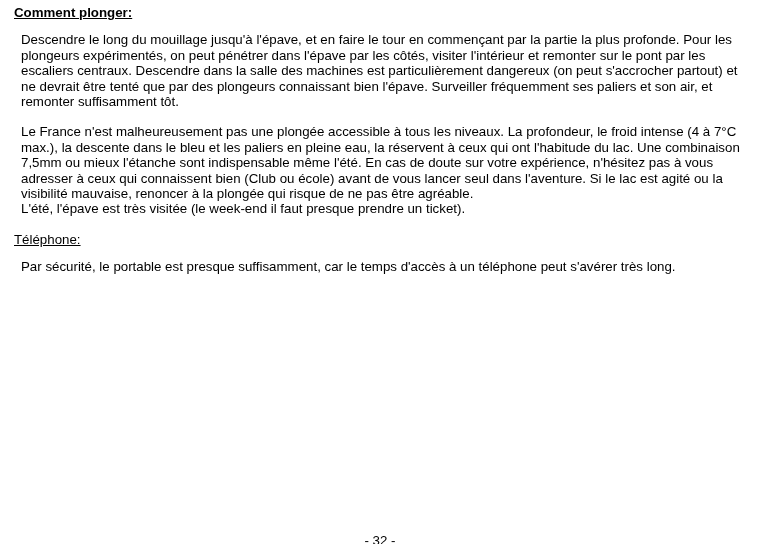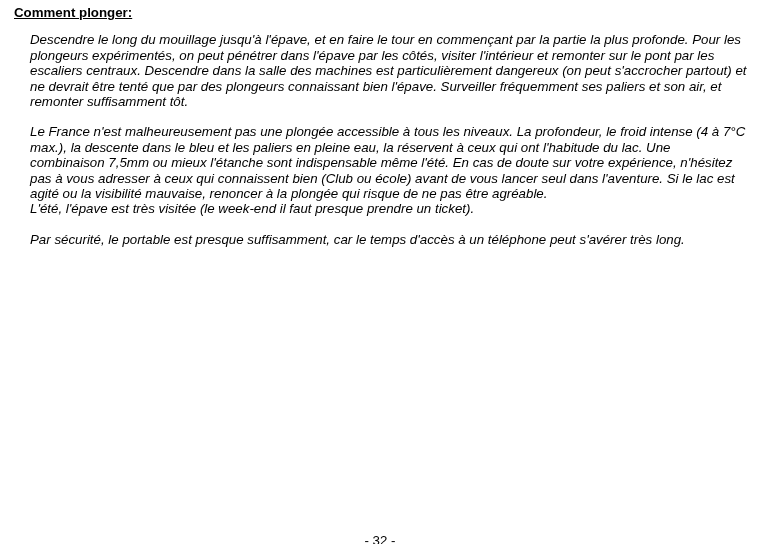--- a/index.html
+++ b/index.html
@@ -25,23 +25,22 @@
     font-weight: bold;
     text-decoration: underline;
     margin: 0 0 12px 0;
   }
   .sub-heading {
     font-weight: normal;
     text-decoration: underline;
     margin: 0 0 12px 0;
   }
   .para {
-    margin: 0 0 15px 16px;
+    margin: 0 0 15px 7px;
     white-space: pre-line;
-    font-style: italic;
   }
   .page-footer {
     position: absolute;
     top: 521px;
     left: 0;
     width: 100%;
     text-align: center;
     margin-top: 12px;
   }
 </style>
@@ -55,19 +54,20 @@
       <div class="section-heading">Comment plonger:</div>
       <div class="para">Descendre le long du mouillage jusqu'à l'épave, et en faire le tour en commençant par la partie la plus profonde. Pour les plongeurs expérimentés, on peut pénétrer dans l'épave par les côtés, visiter l'intérieur et remonter sur le pont par les escaliers centraux. Descendre dans la salle des machines est particulièrement dangereux (on peut s'accrocher partout) et ne devrait être tenté que par des plongeurs connaissant bien l'épave. Surveiller fréquemment ses paliers et son air, et remonter suffisamment tôt.</div>
     </div>
 
     <div class="section">
       <div class="para">Le France n'est malheureusement pas une plongée accessible à tous les niveaux. La profondeur, le froid intense (4 à 7°C max.), la descente dans le bleu et les paliers en pleine eau, la réservent à ceux qui ont l'habitude du lac. Une combinaison 7,5mm ou mieux l'étanche sont indispensable même l'été. En cas de doute sur votre expérience, n'hésitez pas à vous adresser à ceux qui connaissent bien (Club ou école) avant de vous lancer seul dans l'aventure. Si le lac est agité ou la visibilité mauvaise, renoncer à la plongée qui risque de ne pas être agréable.
 L'été, l'épave est très visitée (le week-end il faut presque prendre un ticket).</div>
     </div>
 
     <div class="section">
+      <div class="sub-heading">Téléphone:</div>
       <div class="para">Par sécurité, le portable est presque suffisamment, car le temps d'accès à un téléphone peut s'avérer très long.</div>
     </div>
 
   </div>
 
   <div class="page-footer">- 32 -</div>
 </div>
 
 </body></html>

